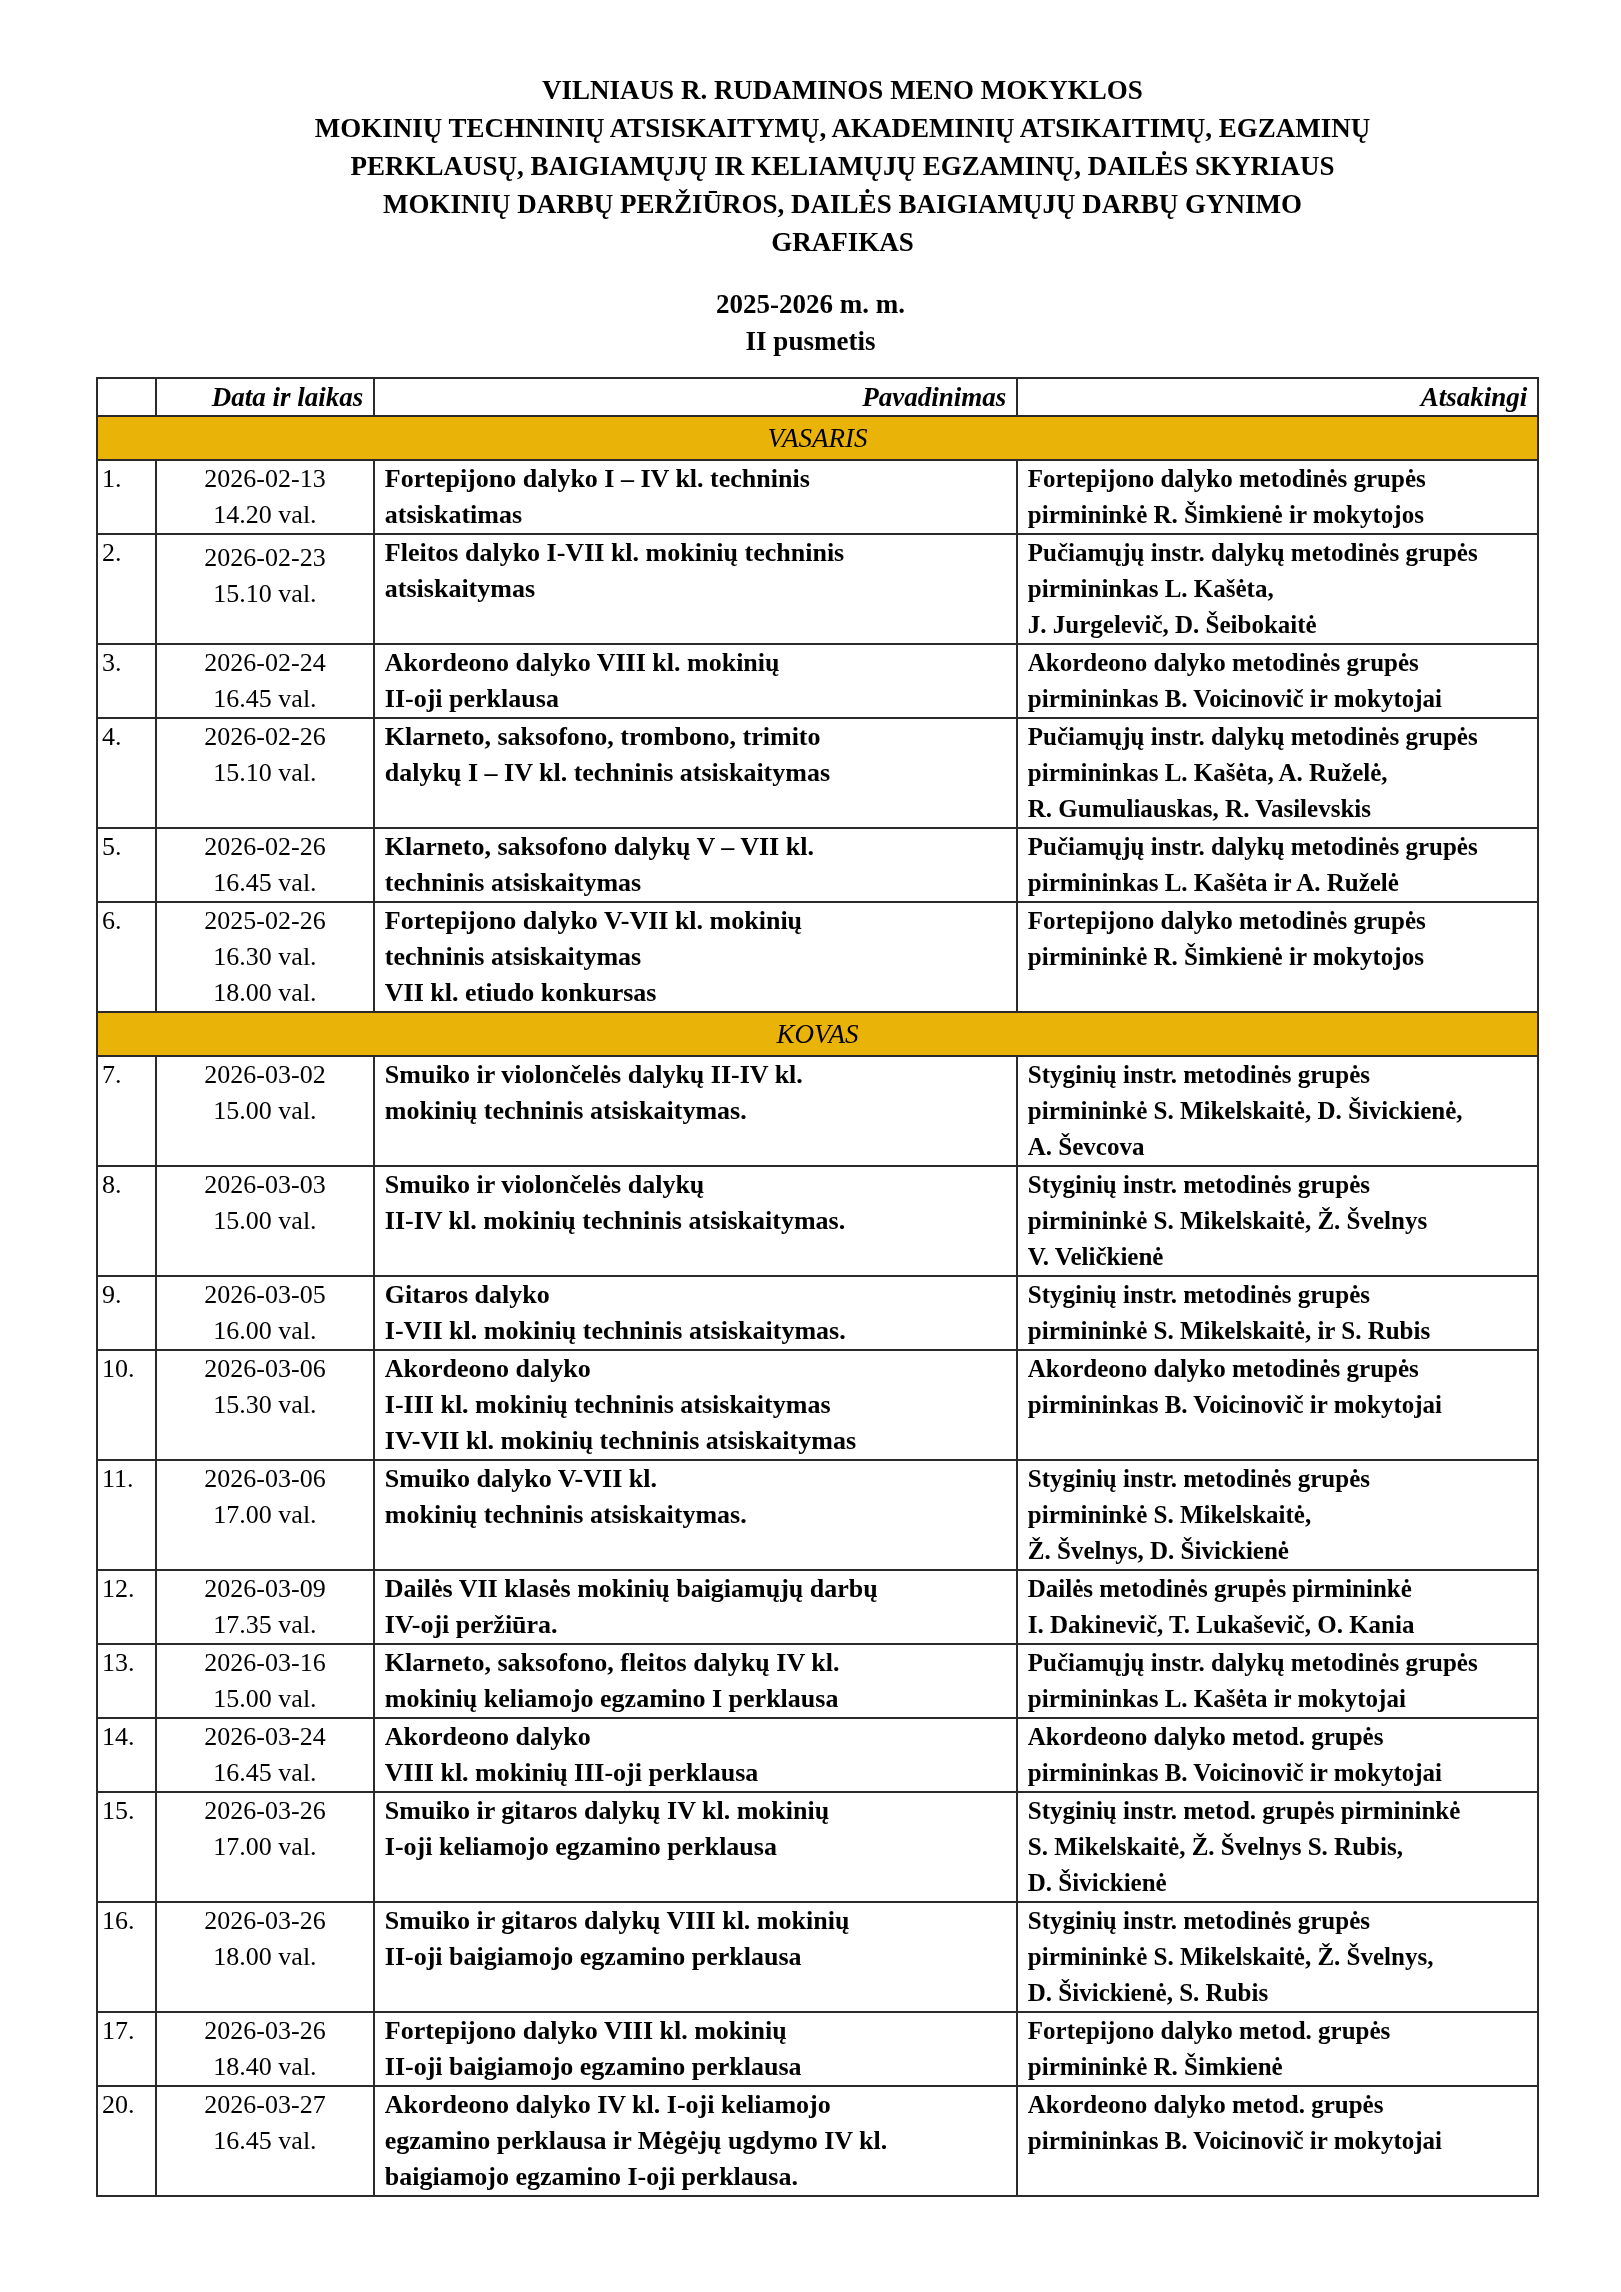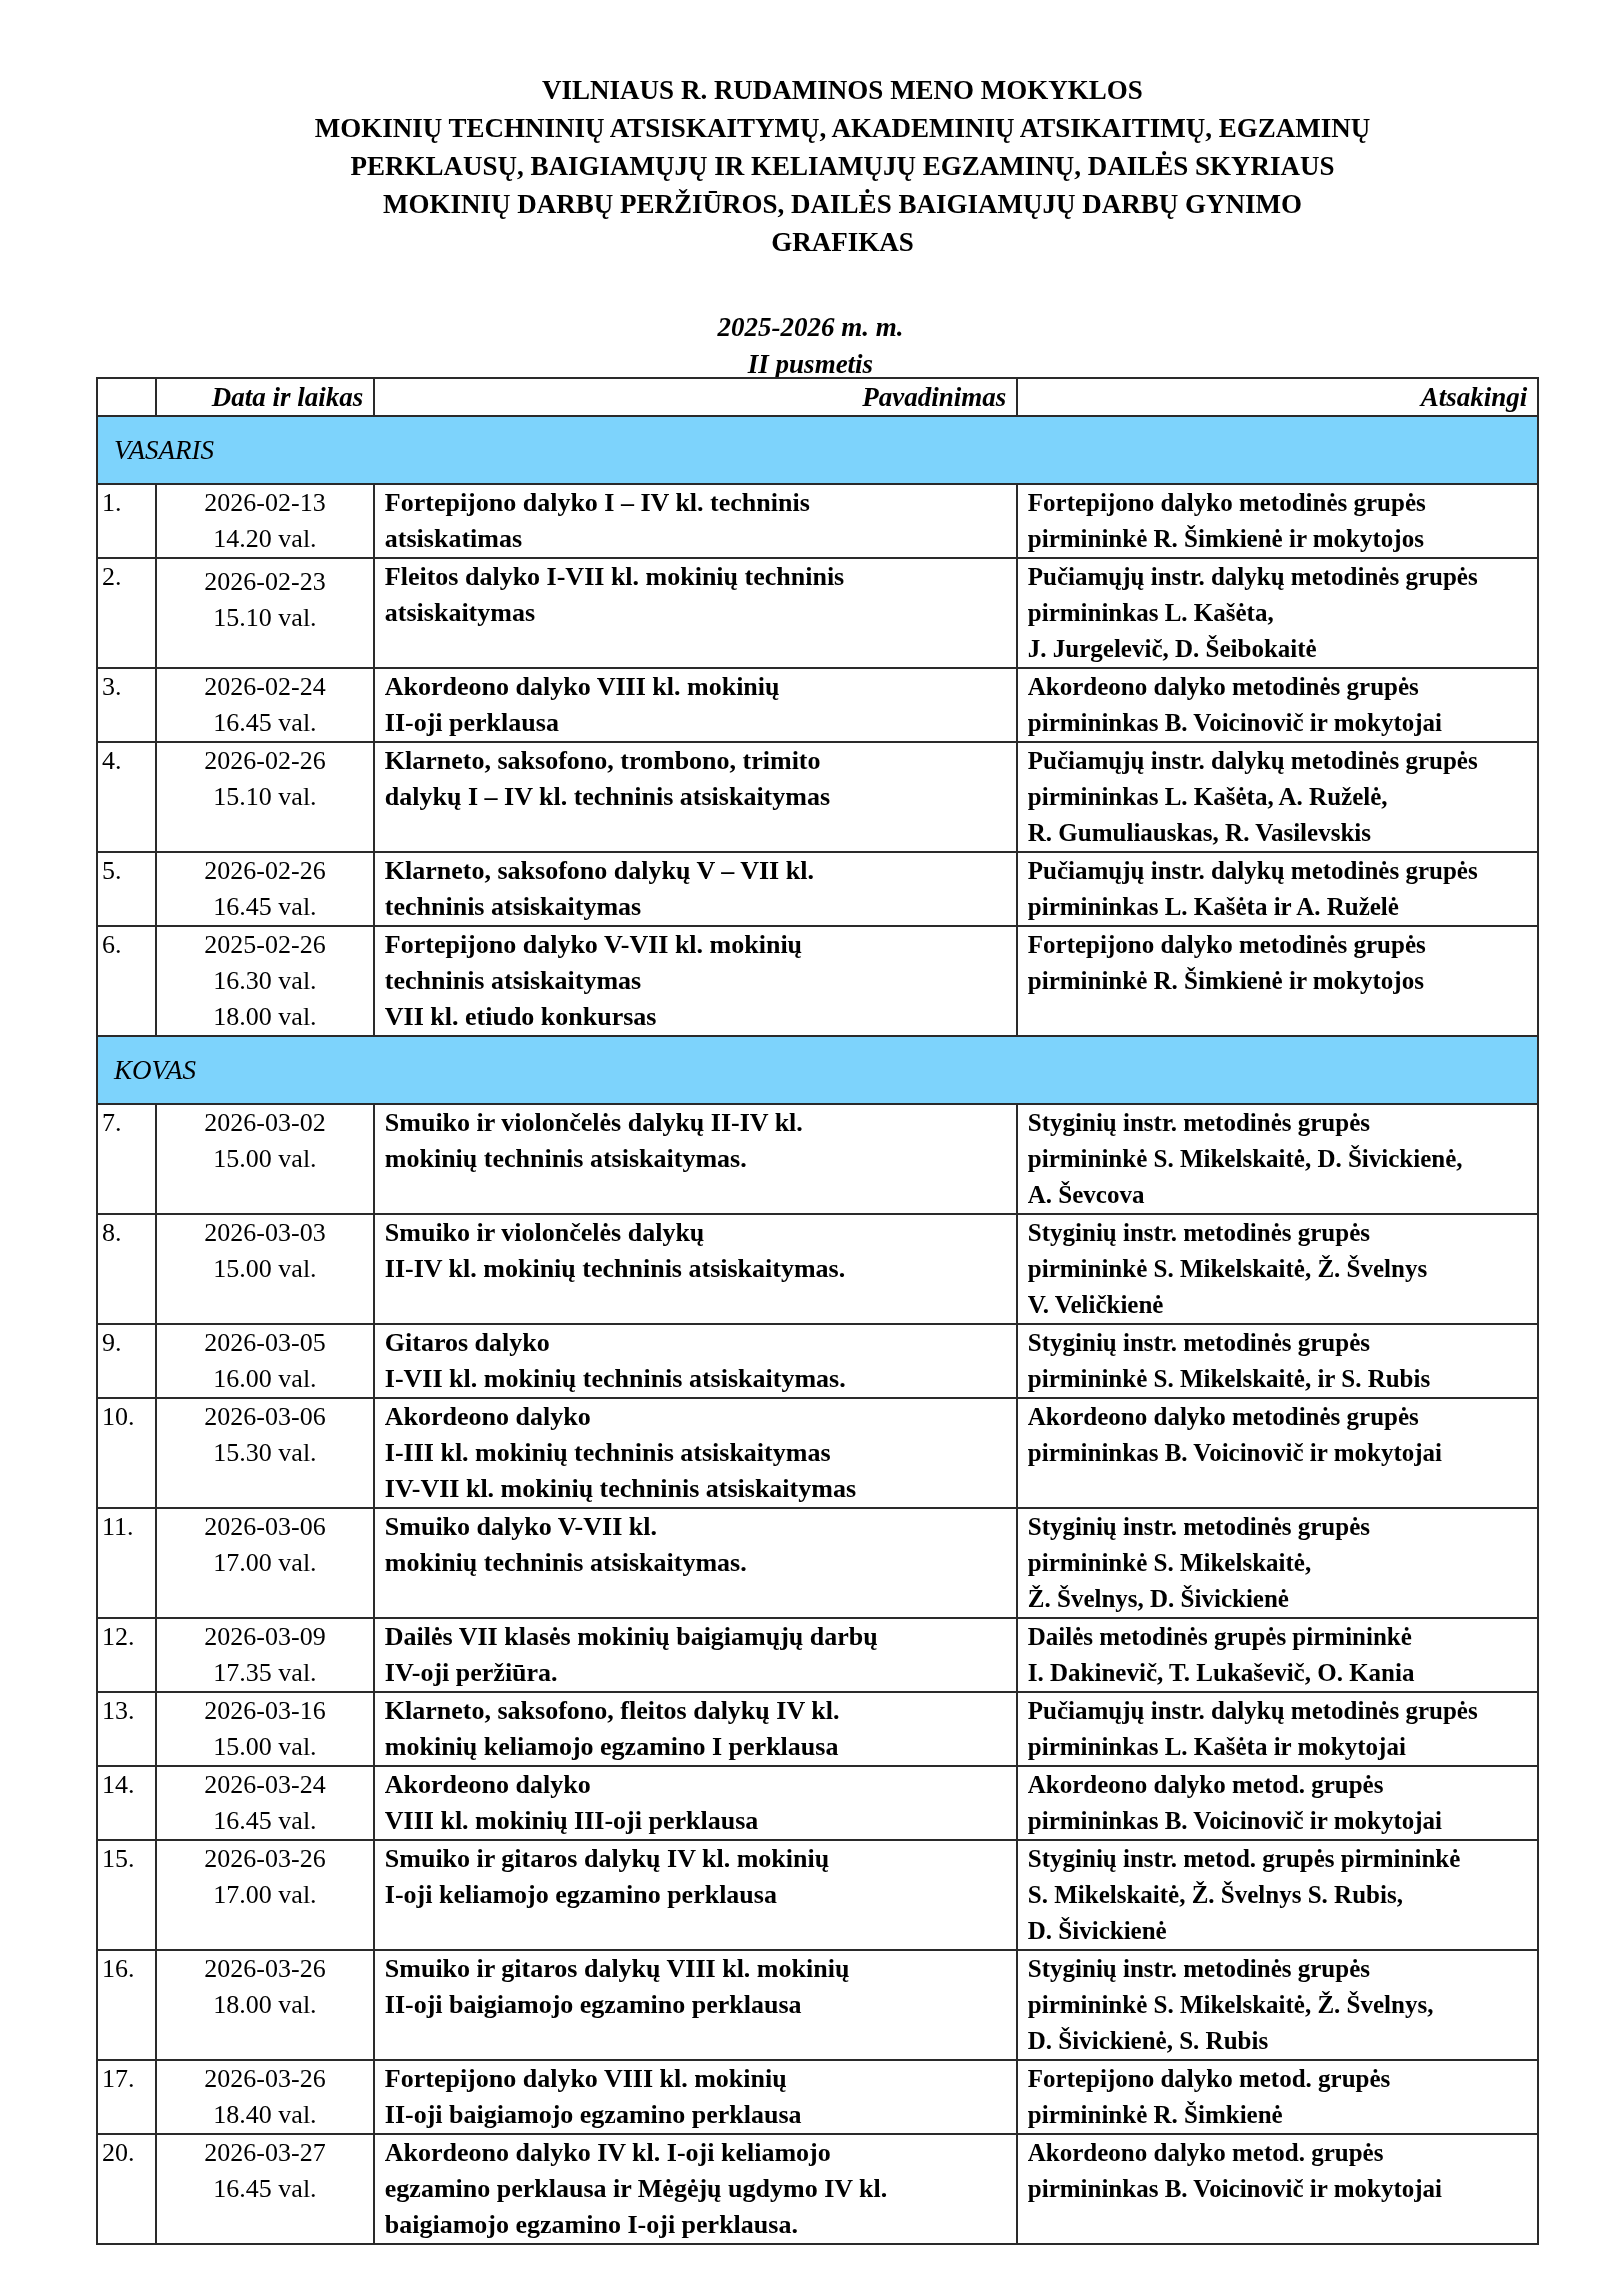--- a/index.html
+++ b/index.html
@@ -1,28 +1,28 @@
 <!DOCTYPE html>
 <html><head>
 <meta charset="utf-8">
 <style>
   html, body { margin: 0; padding: 0; background: #ffffff; }
   body { width: 1621px; height: 2293px; position: relative; overflow: hidden;
          font-family: "Liberation Serif", "DejaVu Serif", serif; color: #000; }
   .title { position: absolute; left: 0; width: 1621px; top: 71px; text-align: center;
            font-weight: bold; font-size: 27px; line-height: 38px; padding-left: 32px; }
   .title div { white-space: nowrap; }
-  .subtitle { position: absolute; left: 0; width: 1621px; top: 309px; text-align: center;
-              font-weight: bold; font-style: italic; font-size: 27px; line-height: 37px; }
+  .subtitle { position: absolute; left: 0; width: 1621px; top: 286px; text-align: center;
+              font-weight: bold; font-size: 27px; line-height: 37px; }
   table { position: absolute; left: 96px; top: 377px; width: 1441px;
           border-collapse: collapse; table-layout: fixed; font-size: 26px; line-height: 36px; }
   td, th { border: 2px solid #2a2a2a; vertical-align: top; padding: 0 9.8px; }
   th { font-style: italic; font-weight: bold; font-size: 27px; height: 36px; line-height: 36px; padding-top: 0; text-align: right; }
-  .band td { background: #7dd3fc; font-style: italic; font-size: 27px;
-             height: 34px; line-height: 34px; padding: 16px; }
+  .band td { background: #eab308; text-align: center; font-style: italic; font-size: 27px;
+             height: 34px; line-height: 34px; padding: 4px; }
   td.num { padding: 0 0 0 3.9px; }
   td.date { text-align: center; padding: 0 3.9px; }
   td.date.mid { padding-top: 5px; }
   td.name, td.resp { padding-left: 9.8px; padding-right: 8px; font-weight: bold; }
   .line { display: block; white-space: nowrap; }
   .resp .line { font-size: 25px; }
 </style>
 </head>
 <body>
 

